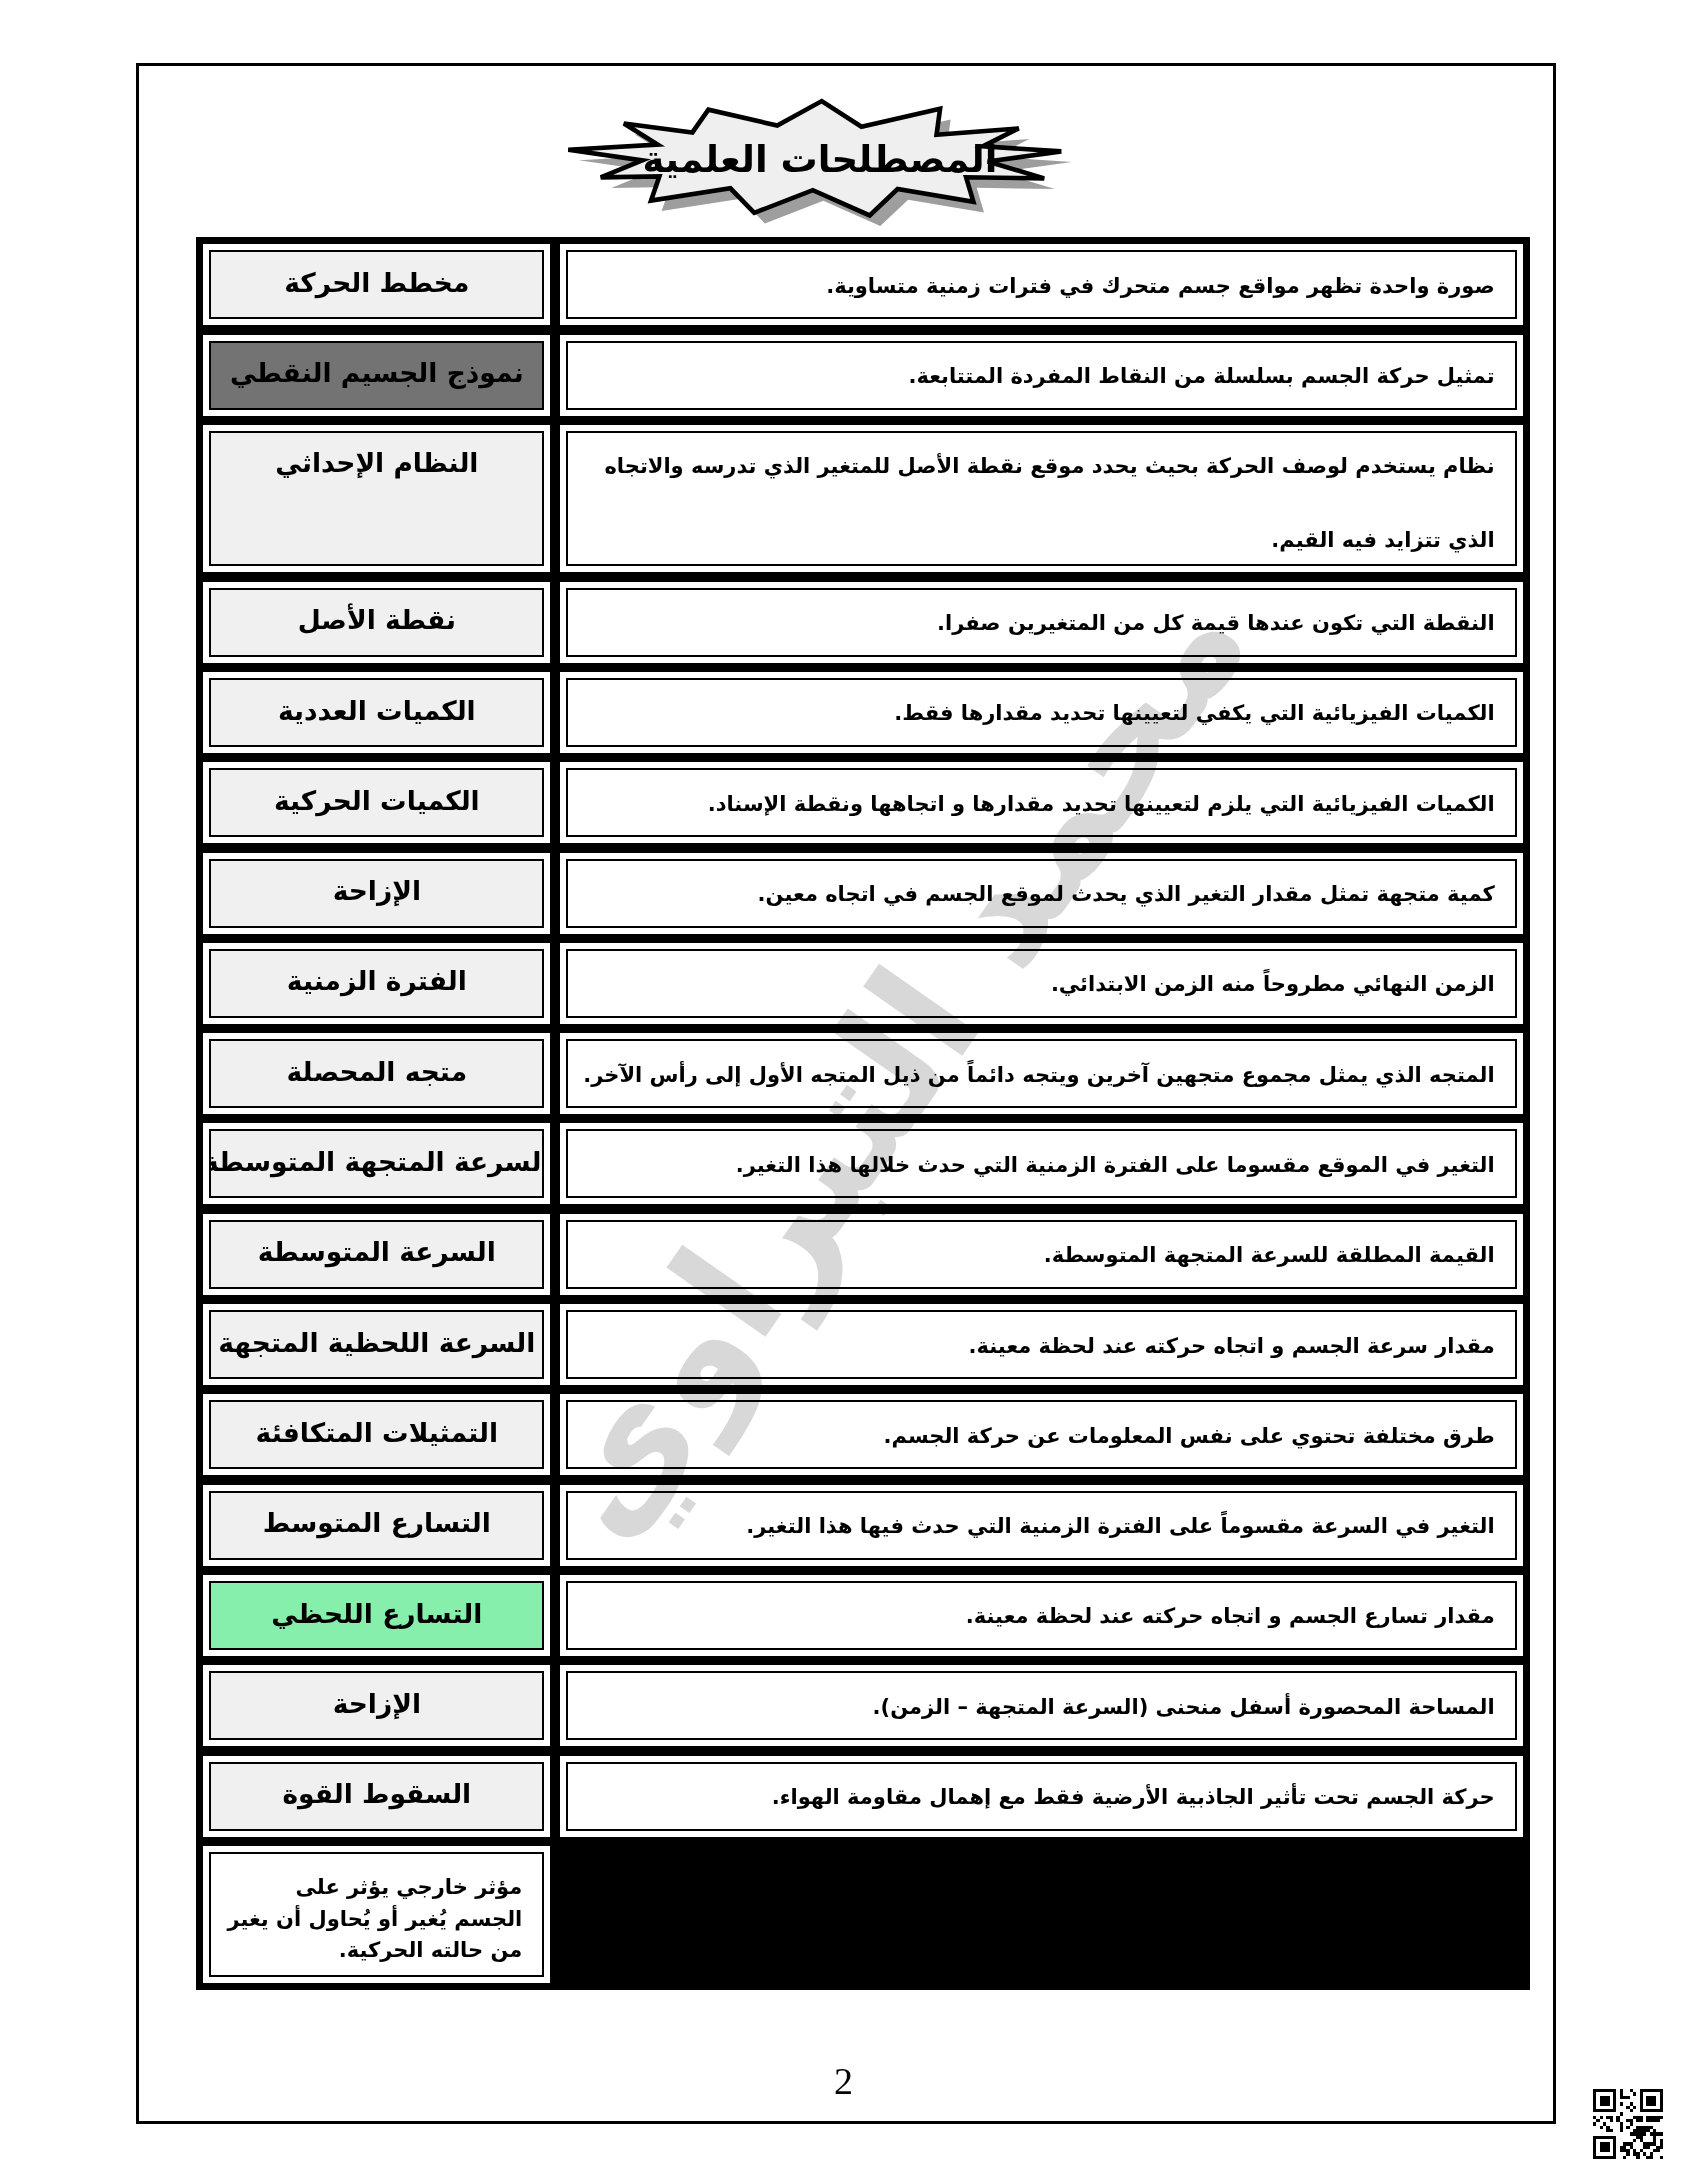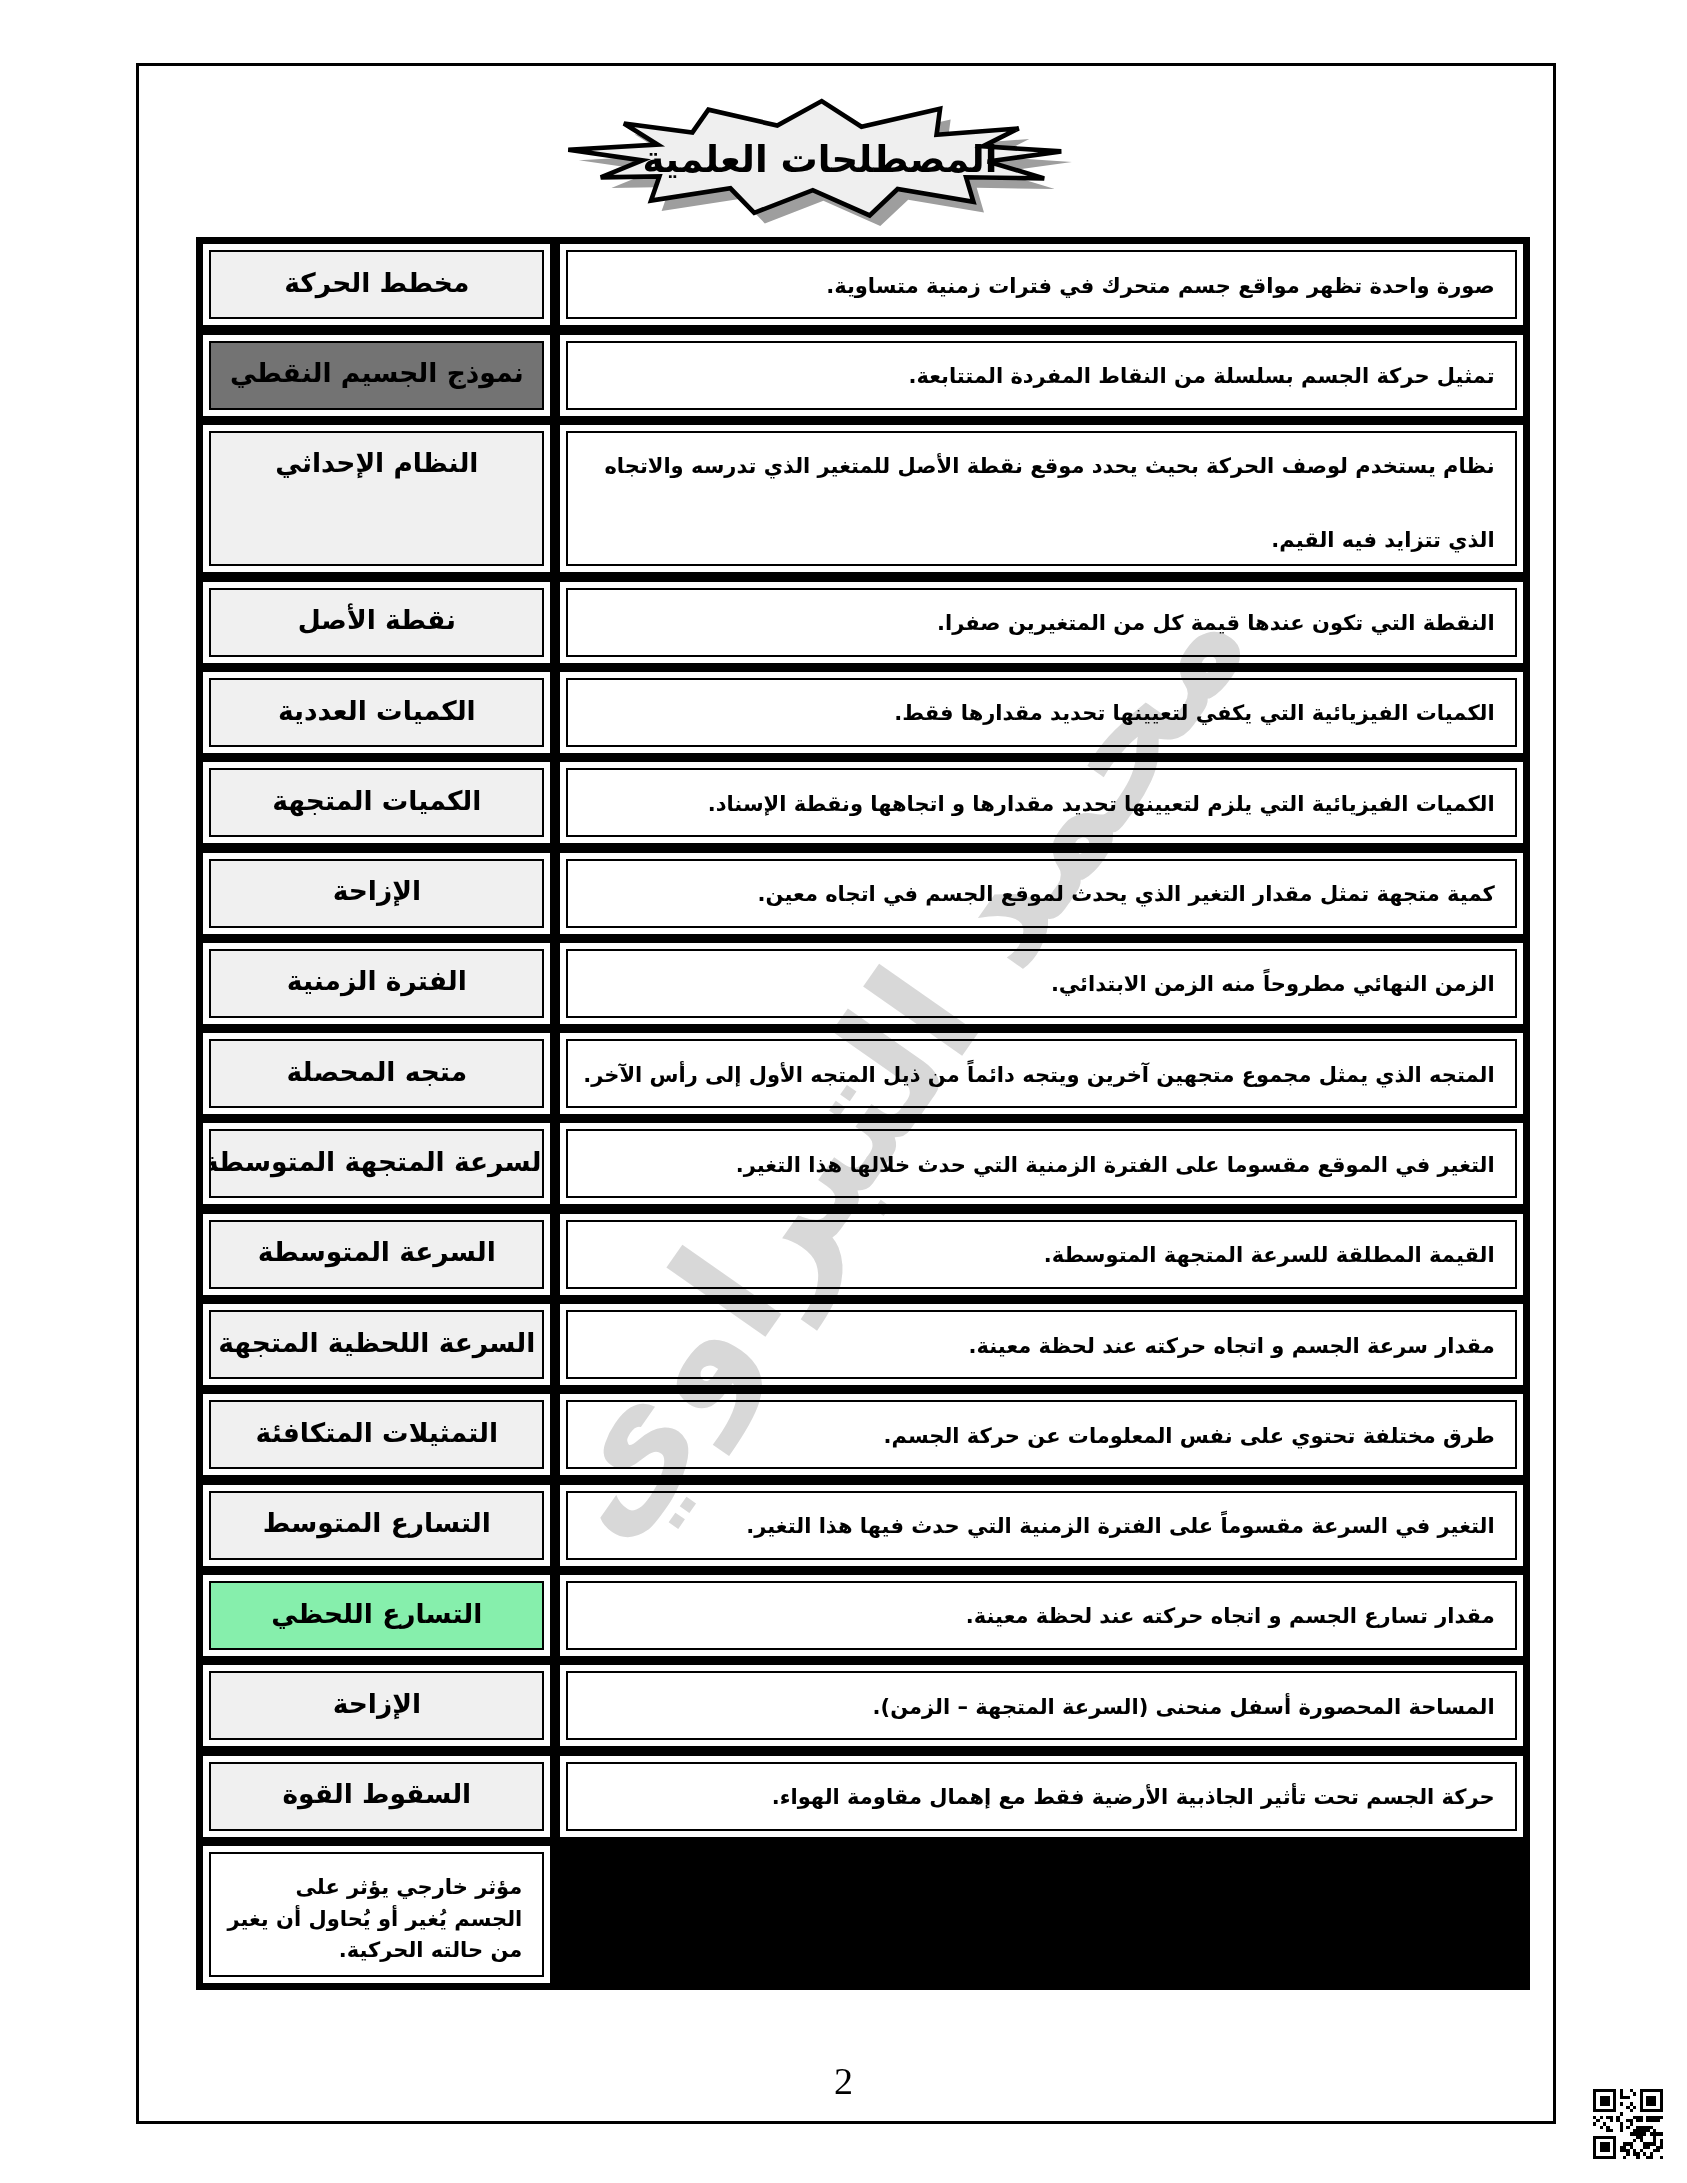--- a/index.html
+++ b/index.html
@@ -107,21 +107,21 @@
     </div>
     <div class="cell">
       <div class="cell-inner term-inner" style="background: rgb(240, 240, 240);">الكميات العددية</div>
     </div>
     <div class="cell">
       <div class="cell-inner def-inner">
         <span class="def-line">الكميات الفيزيائية التي يكفي لتعيينها تحديد مقدارها فقط.</span>
       </div>
     </div>
     <div class="cell">
-      <div class="cell-inner term-inner" style="background: rgb(240, 240, 240);">الكميات المتجهة</div>
+      <div class="cell-inner term-inner" style="background: rgb(240, 240, 240);">الكميات الحركية</div>
     </div>
     <div class="cell">
       <div class="cell-inner def-inner">
         <span class="def-line">الكميات الفيزيائية التي يلزم لتعيينها تحديد مقدارها و اتجاهها ونقطة الإسناد.</span>
       </div>
     </div>
     <div class="cell">
       <div class="cell-inner term-inner" style="background: rgb(240, 240, 240);">الإزاحة</div>
     </div>
     <div class="cell">

